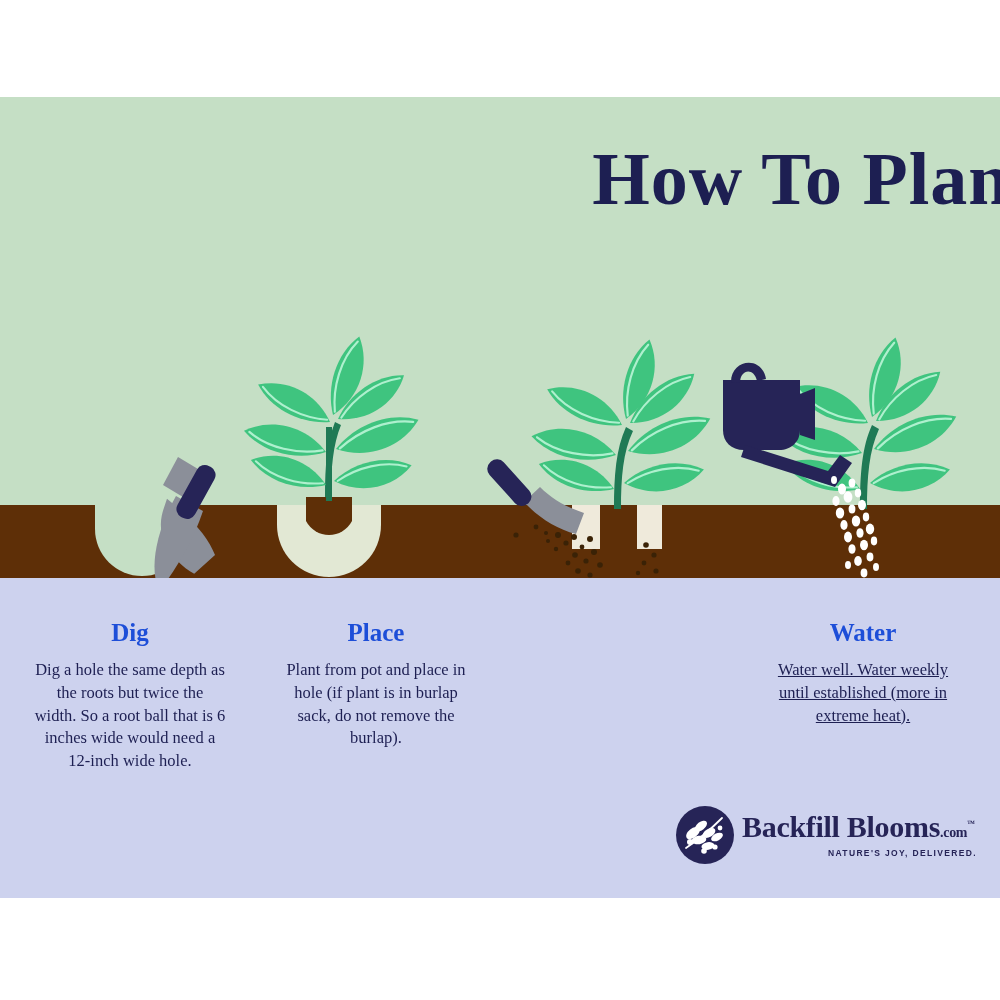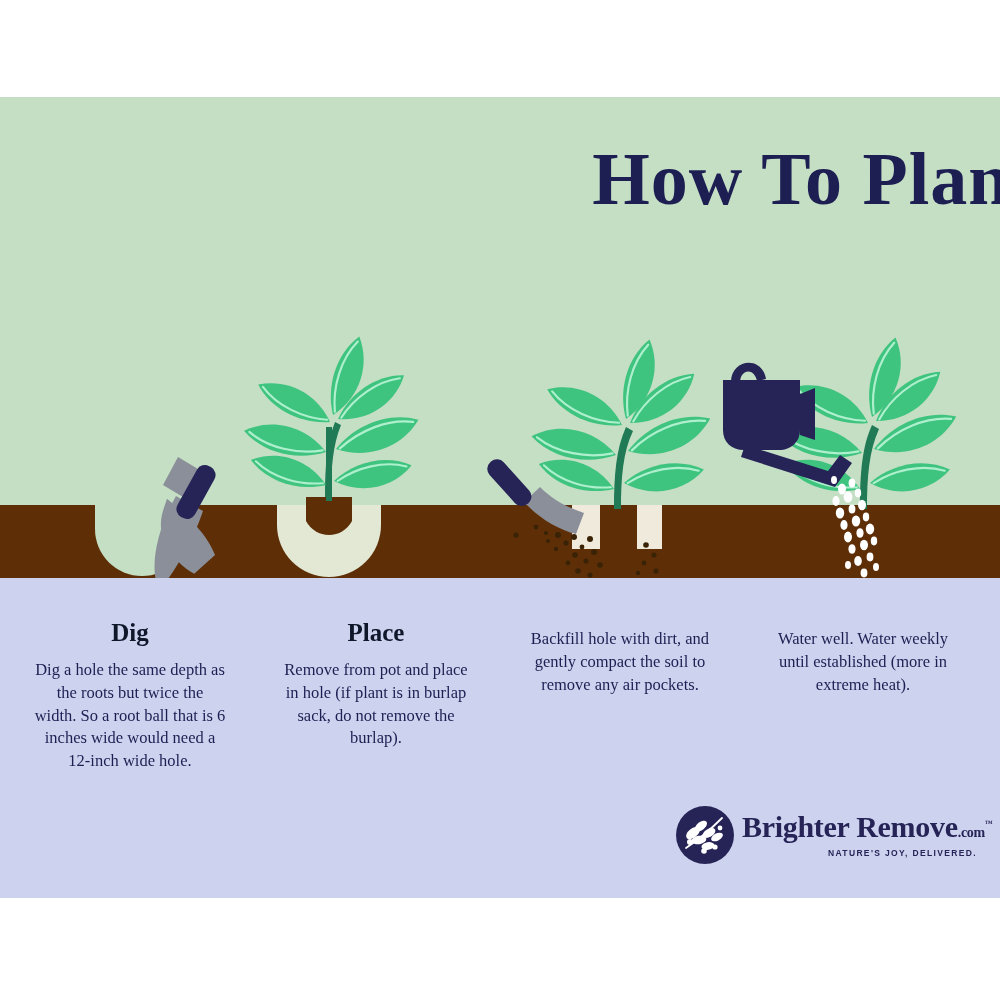--- a/index.html
+++ b/index.html
@@ -37,33 +37,33 @@
   }
   
   .col{position:absolute;top:620px;width:250px;text-align:center;}
   .col-1{left:5px;}
   .col-2{left:251px;text-align:center;}
   .col-3{left:495px;}
   .col-4{left:738px;}
   .col h2{
     margin:0 0 14px 0;
     font-family:"Liberation Serif",serif;
-    font-weight:700;font-size:25px;color:#0f172a;
+    font-weight:700;font-size:25px;color:#1d4ed8;
     line-height:1;
   }
   .col p{
     margin:8px auto;
     width:196px;
     font-family:"Liberation Serif",serif;
     font-size:16.5px;line-height:1.38;color:#1d1f52;
   }
   .col-1 p{width:192px;}
   .col-2 p{width:190px;}
   .col-3 p{width:186px;}
-  .col-4 p{width:182px;}
+  .col-4 p{width:182px;text-decoration:underline;}
   
   .logo{
     position:absolute;left:676px;top:806px;width:276px;height:62px;
   }
   .logo-mark{
     position:absolute;left:0;top:0;width:58px;height:58px;
     border-radius:50%;background:#262457;
   }
   .logo-mark svg{position:absolute;left:0;top:0;}
   .logo-word{
@@ -288,26 +288,26 @@
   <div class="title">How To Plant</div>
 
   <div class="textpanel"></div>
 
   <div class="col col-1">
     <h2>Dig</h2>
     <p>Dig a hole the same depth as the roots but twice the width. So a root ball that is 6 inches wide would need a 12-inch wide hole.</p>
   </div>
   <div class="col col-2">
     <h2>Place</h2>
-    <p>Remove from pot and place in hole (if plant is in burlap sack, do not remove the burlap).</p>
+    <p>Plant from pot and place in hole (if plant is in burlap sack, do not remove the burlap).</p>
   </div>
   <div class="col col-3">
-    <p>Backfill hole with dirt, and gently compact the soil to remove any air pockets.</p>
   </div>
   <div class="col col-4">
+    <h2>Water</h2>
     <p>Water well. Water weekly until established (more in extreme heat).</p>
   </div>
 
   <div class="logo">
     <div class="logo-mark">
       <svg width="58" height="58" viewBox="0 0 58 58">
         <g fill="#ffffff">
           <path d="M10 42 C 22 34 34 24 46 12" stroke="#ffffff" stroke-width="1.8" fill="none" stroke-linecap="round"></path>
           <ellipse cx="17" cy="27" rx="8" ry="4.6" transform="rotate(-38 17 27)"></ellipse>
           <ellipse cx="25" cy="20" rx="7" ry="4" transform="rotate(-38 25 20)"></ellipse>
@@ -315,17 +315,17 @@
           <ellipse cx="33" cy="27" rx="7" ry="4" transform="rotate(-30 33 27)"></ellipse>
           <ellipse cx="32" cy="40" rx="6.6" ry="3.8" transform="rotate(-8 32 40)"></ellipse>
           <ellipse cx="41" cy="31" rx="6.4" ry="3.6" transform="rotate(-28 41 31)"></ellipse>
           <circle cx="14" cy="36" r="3"></circle>
           <circle cx="28" cy="45" r="2.8"></circle>
           <circle cx="39" cy="41" r="2.6"></circle>
           <circle cx="44" cy="22" r="2.4"></circle>
         </g>
       </svg>
     </div>
-    <div class="logo-word"><span>Brighter Remove</span><span class="logo-dotcom">.com</span><span class="logo-tm">™</span></div>
+    <div class="logo-word"><span>Backfill Blooms</span><span class="logo-dotcom">.com</span><span class="logo-tm">™</span></div>
     <div class="logo-tag">NATURE'S JOY, DELIVERED.</div>
   </div>
 
 </div>
 
 </body></html>

